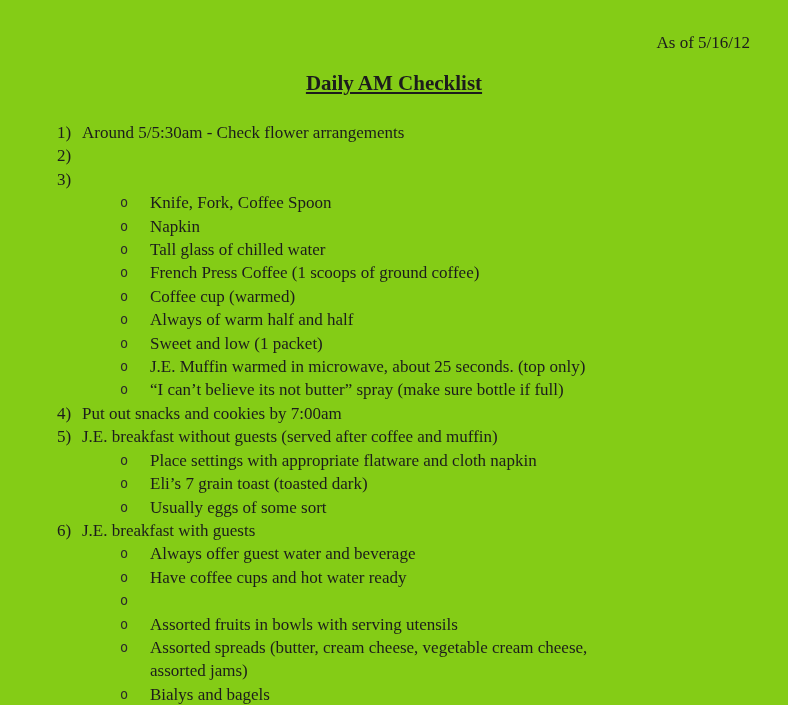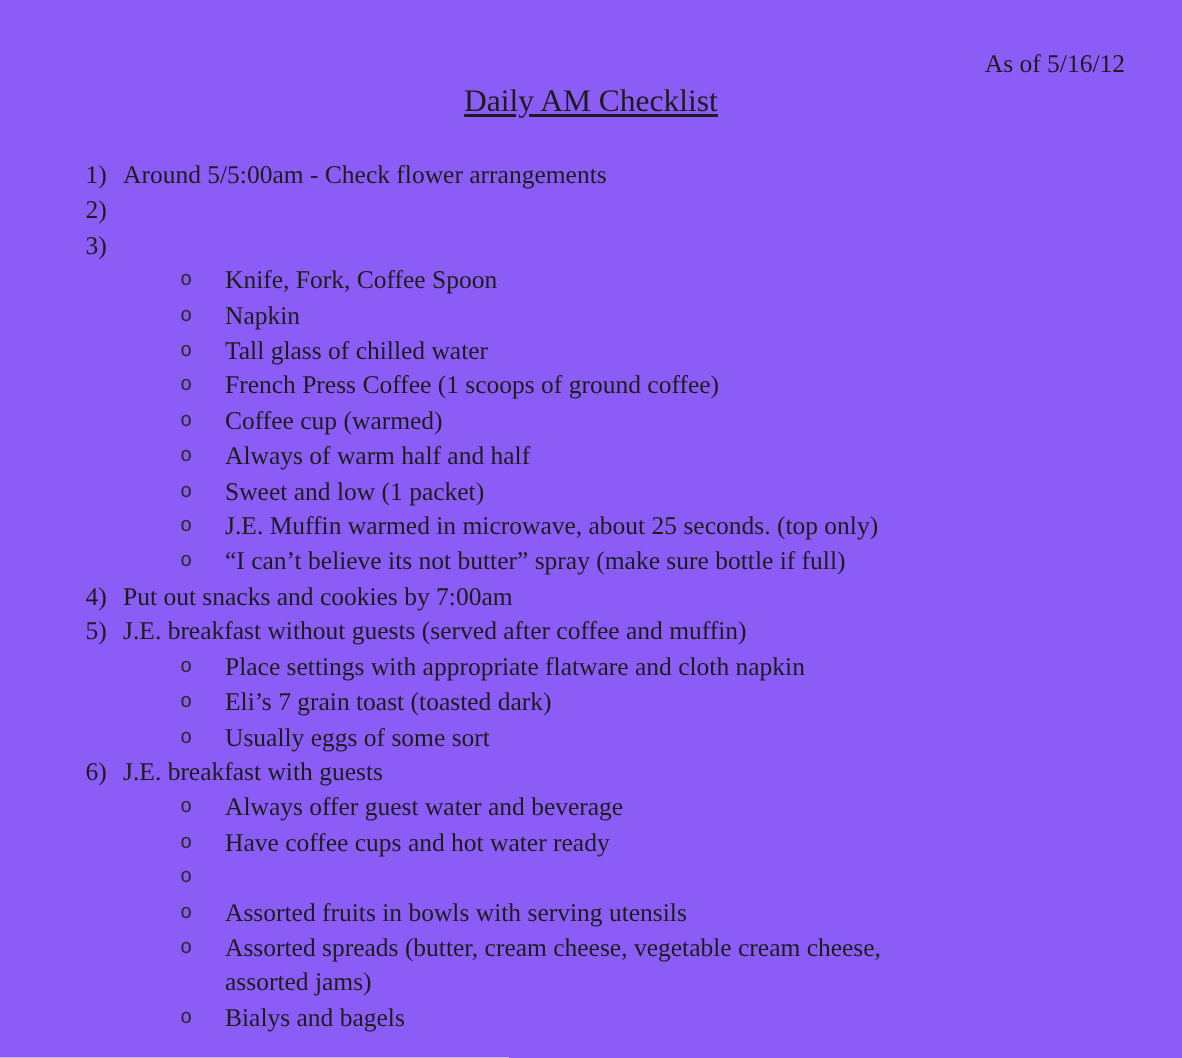--- a/index.html
+++ b/index.html
@@ -4,39 +4,39 @@
 <style>
   html, body {
     margin: 0;
     padding: 0;
     background: #ffffff;
   }
   .page {
     position: relative;
     width: 788px;
     height: 705px;
-    background: #8b5cf6;
+    background: #84cc16;
     overflow: hidden;
     font-family: "Liberation Serif", serif;
     color: #1c1c1c;
     font-size: 17px;
     -webkit-font-smoothing: antialiased;
   }
   .date-note {
     padding-top: 31px;
     padding-right: 38px;
     text-align: right;
     line-height: 23px;
     font-size: 17px;
   }
   .doc-title {
-    margin: 0;
+    margin: 16px;
     text-align: center;
     font-size: 21px;
-    font-weight: normal;
+    font-weight: bold;
     text-decoration: underline;
     line-height: 26px;
   }
   .checklist {
     margin-top: 25px;
   }
   .row {
     display: flex;
     align-items: flex-start;
     line-height: 23.4px;
@@ -66,21 +66,21 @@
 </style>
 </head>
 <body>
 
 <div class="page">
   <div class="date-note">As of 5/16/12</div>
   <div class="doc-title">Daily AM Checklist</div>
   <div class="checklist">
       <div class="row numbered">
         <span class="num">1)</span>
-        <span class="txt">Around 5/5:00am - Check flower arrangements</span>
+        <span class="txt">Around 5/5:30am - Check flower arrangements</span>
       </div>
       <div class="row numbered">
         <span class="num">2)</span>
       </div>
       <div class="row numbered">
         <span class="num">3)</span>
       </div>
       <div class="row sub">
         <span class="bullet">o</span>
         <span class="txt">Knife, Fork, Coffee Spoon</span>

